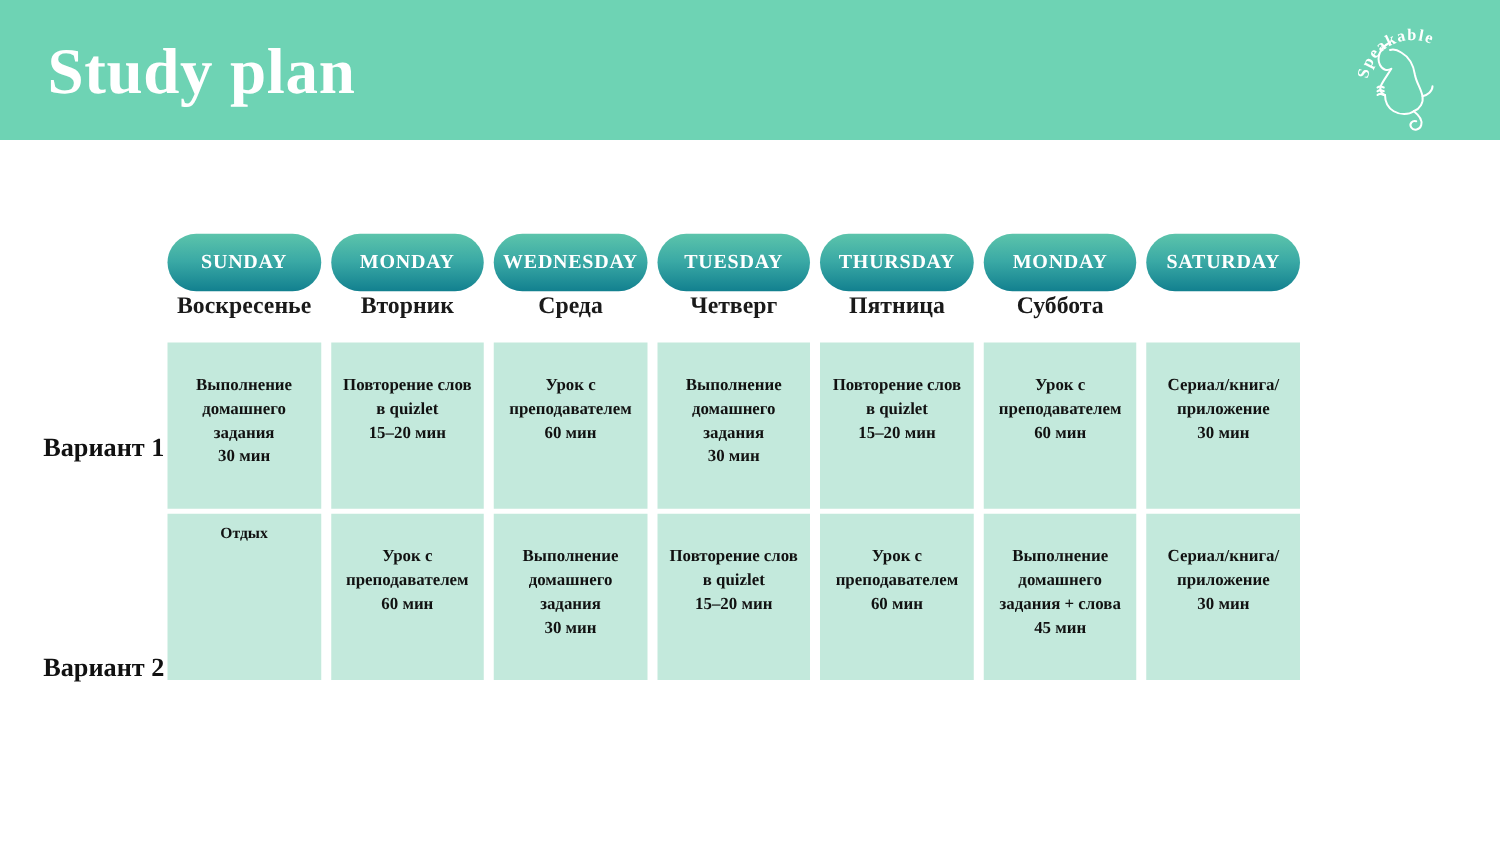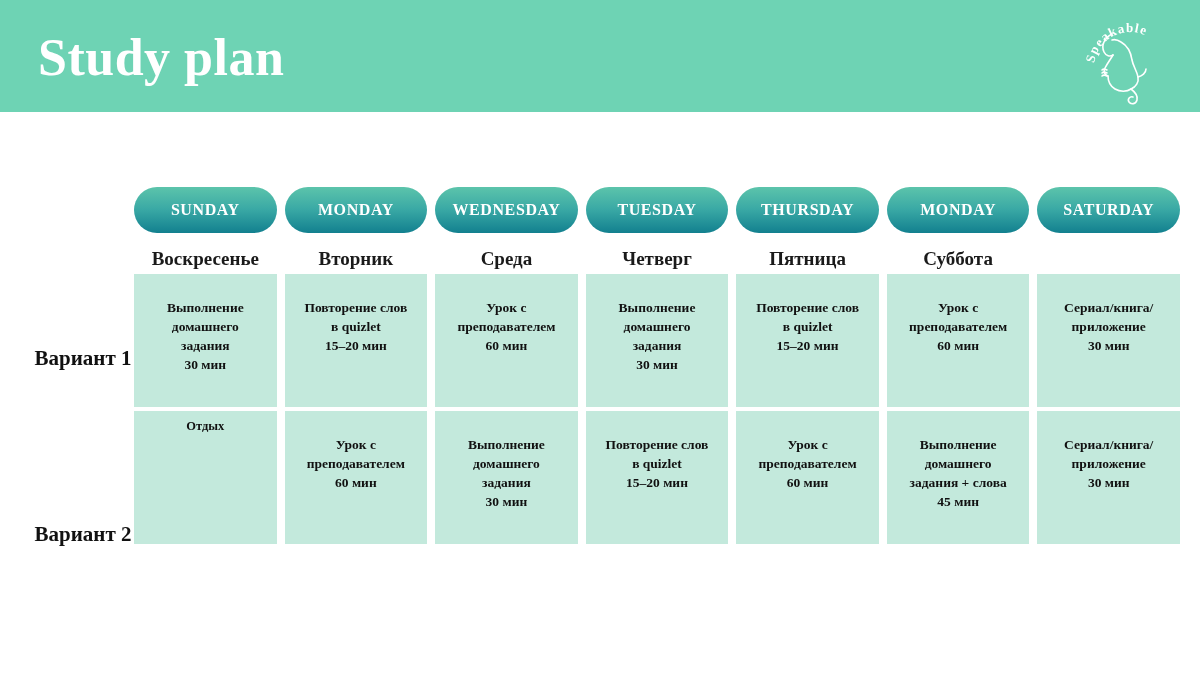--- a/index.html
+++ b/index.html
@@ -44,21 +44,21 @@
     width: 104px;
     height: 100px;
   }
   .logo svg { display: block; }
 
   
   .grid-area {
     position: absolute;
     left: 134px;
     top: 187px;
-    width: 1046px;
+    width: 906px;
   }
 
   .pill-row, .ru-row, .table-row {
     display: grid;
     grid-template-columns: repeat(7, 1fr);
     column-gap: 8px;
   }
 
   .pill {
     height: 46px;
@@ -69,35 +69,34 @@
     justify-content: center;
     color: #ffffff;
     font-weight: bold;
     font-size: 16px;
     letter-spacing: 0.6px;
     font-family: "Liberation Serif", "DejaVu Serif", serif;
     white-space: nowrap;
   }
 
   .ru-row {
-    margin-top: 14px;
   }
   .ru-label {
     text-align: center;
     font-weight: bold;
     font-size: 19px;
     color: #1a1a1a;
     font-family: "Liberation Serif", "DejaVu Serif", serif;
     white-space: nowrap;
     line-height: 24px;
   }
 
   
   .table-wrap {
-    margin-top: 3px;
+    margin-top: 17px;
   }
   .table-row + .table-row {
     margin-top: 4px;
   }
   .cell {
     background: #c3e9dc;
     height: 133px;
     box-sizing: border-box;
     padding: 24px 6px 6px 6px;
     text-align: center;

